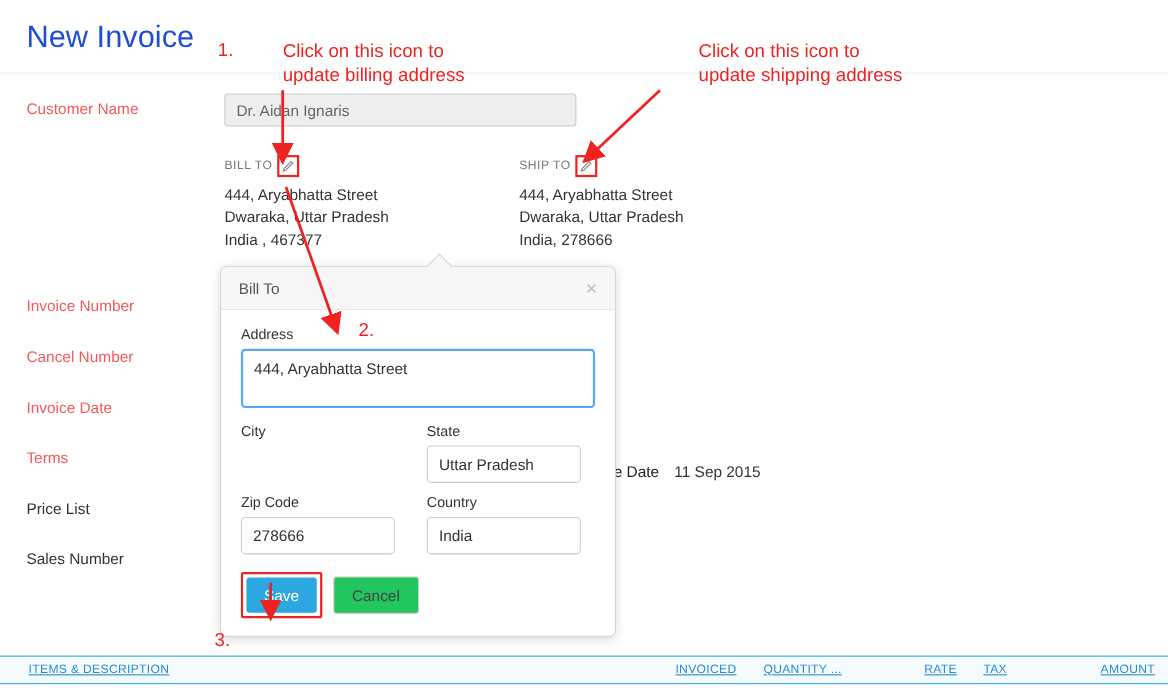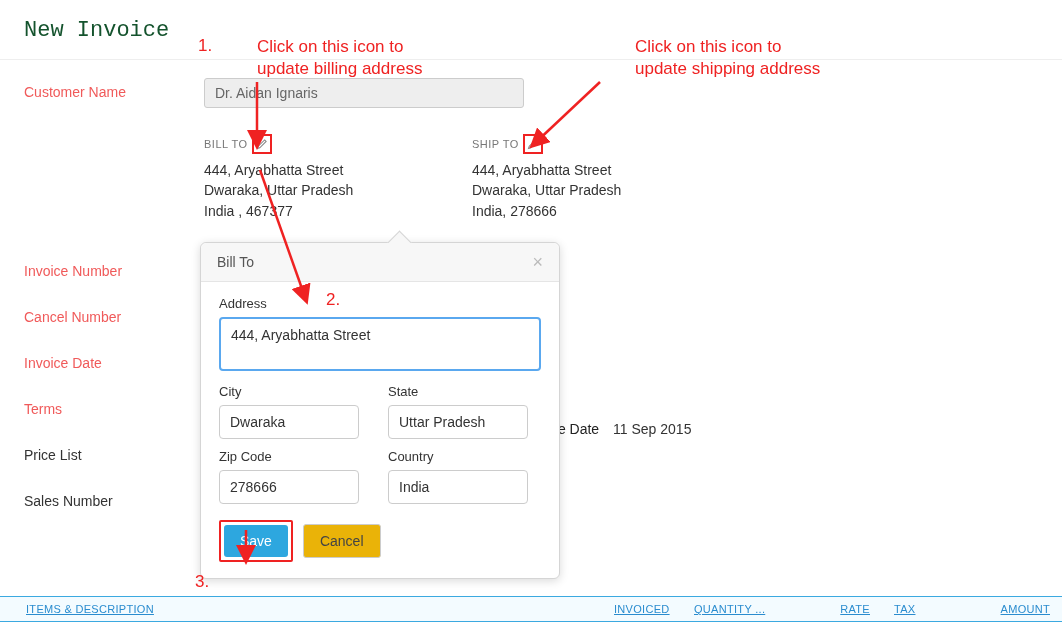--- a/index.html
+++ b/index.html
@@ -8,26 +8,25 @@
     font-family: -apple-system, "Helvetica Neue", Arial, sans-serif;
     font-size: 14px;
     color: #333;
     background: #fff;
     width: 1062px;
     height: 628px;
     position: relative;
     overflow: hidden;
   }
   .page-title {
-    font-size: 22px;
+    font-size: 28px;
     font-weight: 400;
-    color: #14532d;
+    color: #1d4ed8;
     padding: 18px 0 16px 24px;
     border-bottom: 1px solid #eee;
-    font-family: Liberation Mono, monospace;
   }
   .content {
     padding: 0 24px;
   }
   .row {
     display: flex;
     align-items: flex-start;
     padding-top: 18px;
   }
   .label {
@@ -199,21 +198,21 @@
     font-size: 14px;
     cursor: pointer;
   }
   .save-box {
     border: 2px solid #ef2222;
     padding: 3px;
     display: inline-flex;
     border-radius: 2px;
   }
   .btn-cancel {
-    background: #eab308;
+    background: #22c55e;
     border: 1px solid #ccc;
     color: #444;
     border-radius: 3px;
     padding: 8px 16px;
     font-size: 14px;
     cursor: pointer;
   }
 
   
   .anno {
@@ -314,21 +313,20 @@
     <span class="pop-title">Bill To</span>
     <span class="pop-close">×</span>
   </div>
   <div class="pop-body">
     <div class="flabel first">Address</div>
     <textarea class="pop-input addr" style="">444, Aryabhatta Street</textarea>
 
     <div class="pop-2col">
       <div>
         <div class="flabel">City</div>
-        <input class="pop-input" value="Dwaraka" style="">
       </div>
       <div>
         <div class="flabel">State</div>
         <input class="pop-input" value="Uttar Pradesh" style="">
       </div>
     </div>
 
     <div class="pop-2col">
       <div>
         <div class="flabel">Zip Code</div>

